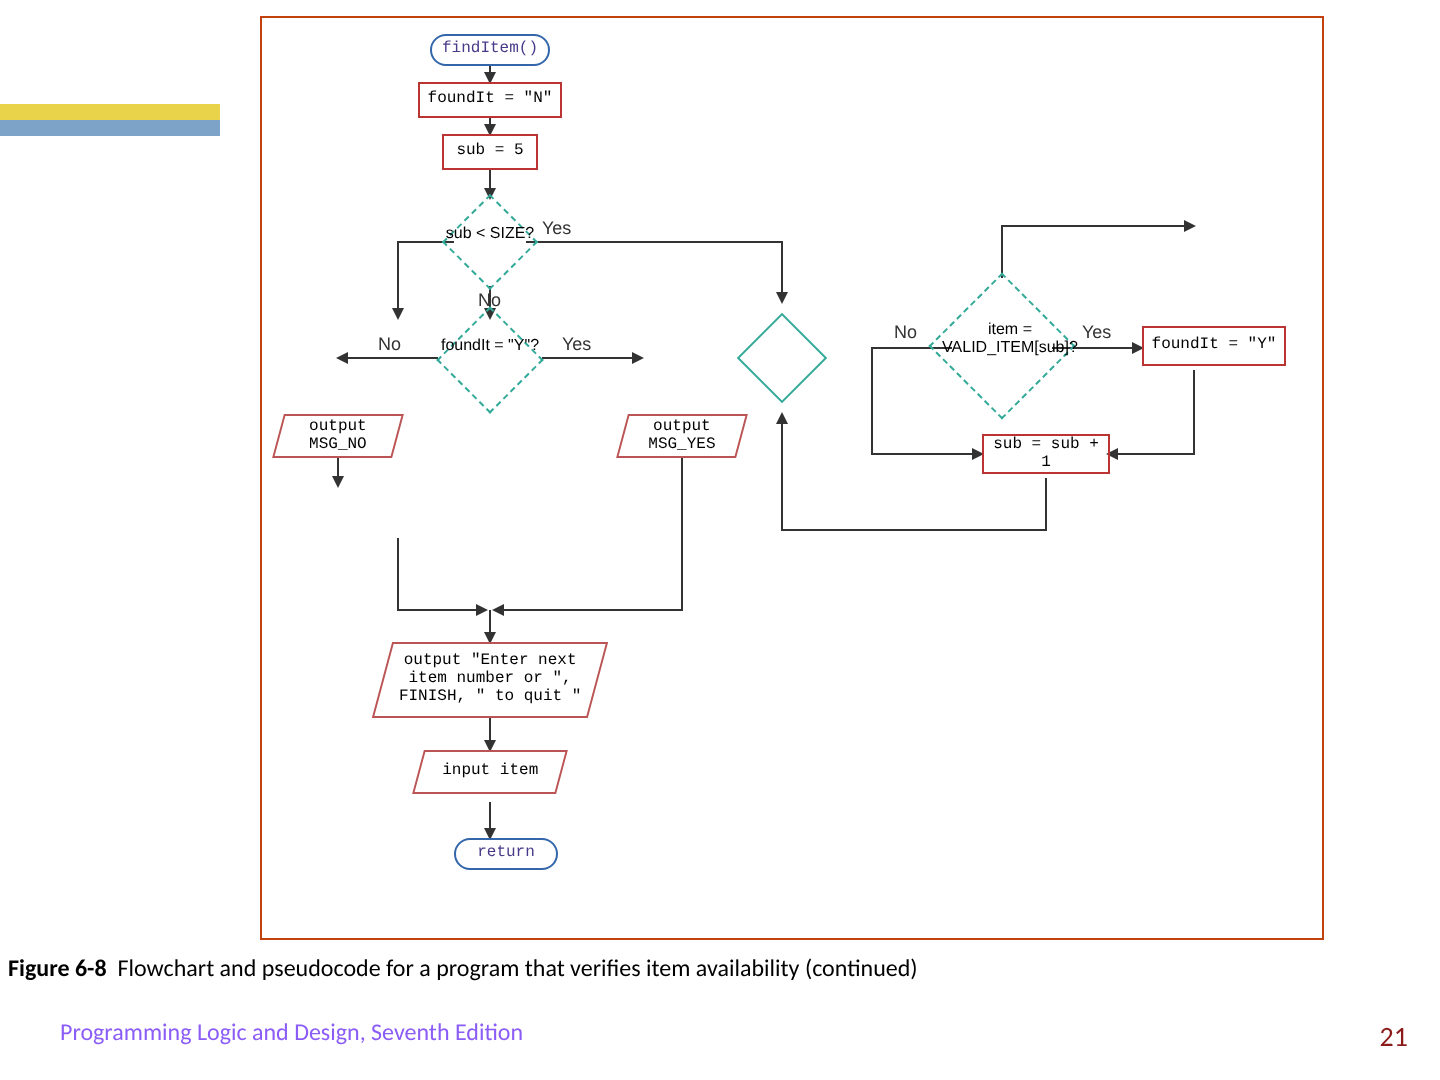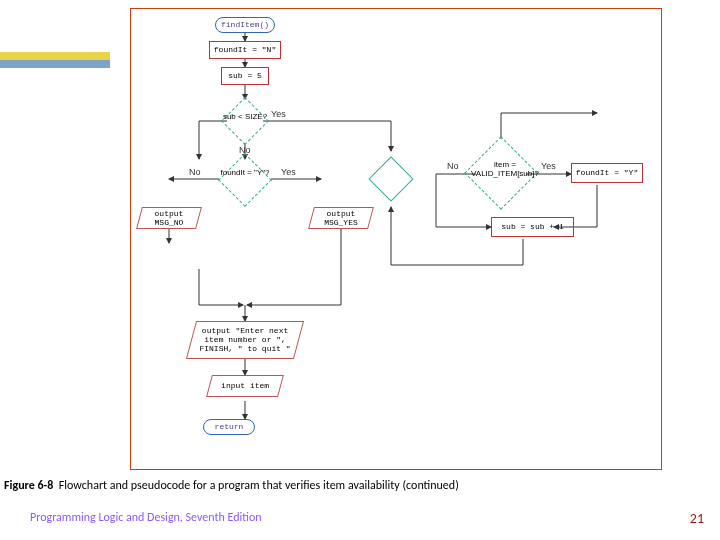--- a/index.html
+++ b/index.html
@@ -79,33 +79,33 @@
 <div class="node io" style="left:180px;top:198px;width:60px;height:22px">
       <span class="inner">output MSG_YES</span>
     </div>
 
 <div class="node io" style="left:60px;top:312px;width:108px;height:38px">
       <span class="inner">output "Enter next item number or ", FINISH, " to quit "</span>
     </div>
 <div class="node io" style="left:78px;top:366px;width:72px;height:22px">
       <span class="inner">input item</span>
     </div>
-<div class="node terminator" style="left:72px;top:410px;width:52px">
+<div class="node terminator" style="left:96px;top:410px;width:52px">
       <span>return</span>
     </div>
 
 <div class="diamond solid" style="left:244px;top:154px;width:32px;height:32px"></div>
 
 <div class="diamond" style="left:344px;top:138px;width:52px;height:52px;border-style:dashed"></div>
 <div class="dtext" style="left:334px;top:152px;width:80px"><span>item = VALID_ITEM[sub]?</span></div>
 
 <div class="node process" style="left:440px;top:154px;width:72px;height:20px">
       <span>foundIt = "Y"</span>
     </div>
-<div class="node process" style="left:360px;top:208px;width:83px;height:20px">
+<div class="node process" style="left:360px;top:208px;width:64px;height:20px">
       <span>sub = sub + 1</span>
     </div>
 
 <div class="lbl" style="left:140px;top:100px">Yes</div>
 <div class="lbl" style="left:108px;top:136px">No</div>
 <div class="lbl" style="left:58px;top:158px">No</div>
 <div class="lbl" style="left:150px;top:158px">Yes</div>
 <div class="lbl" style="left:316px;top:152px">No</div>
 <div class="lbl" style="left:410px;top:152px">Yes</div>
 

